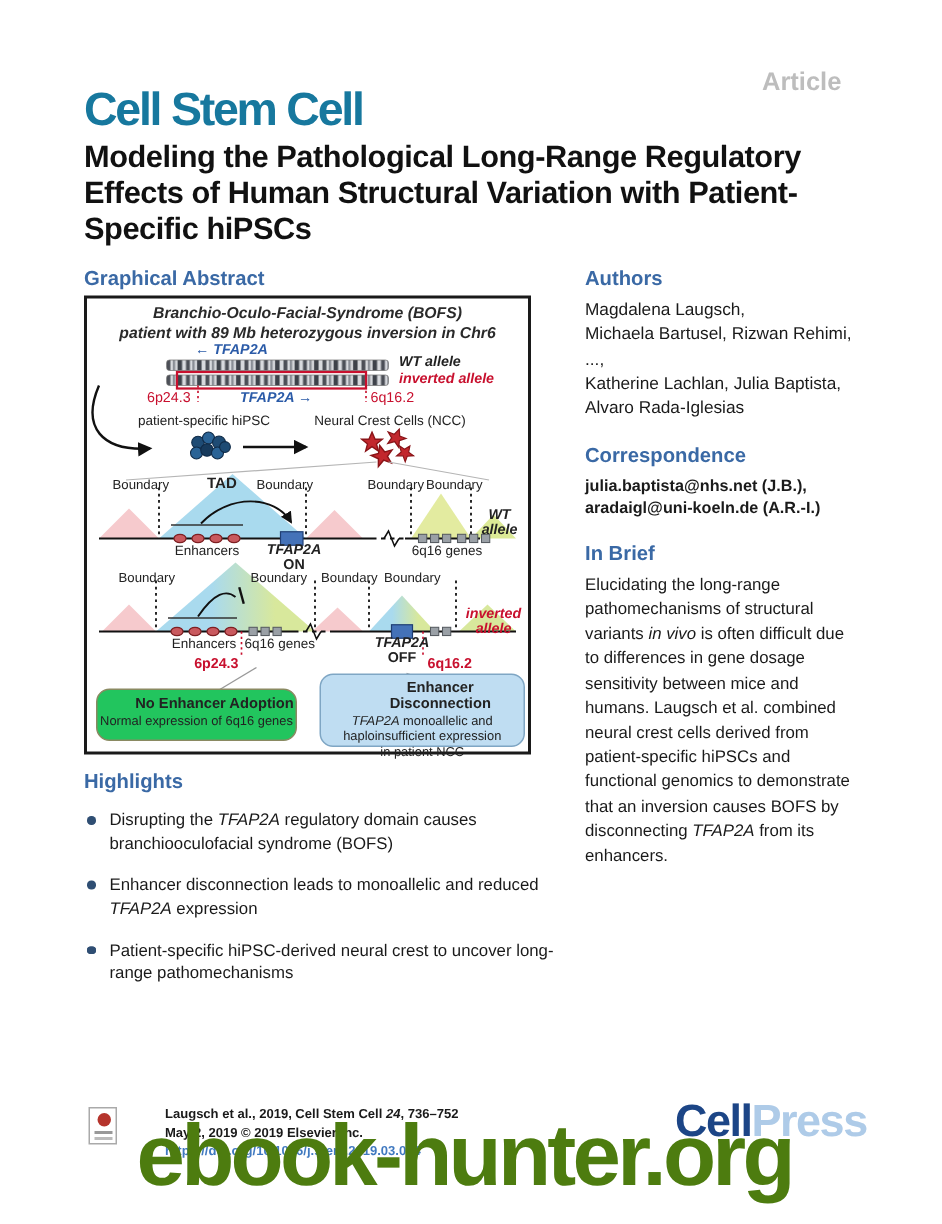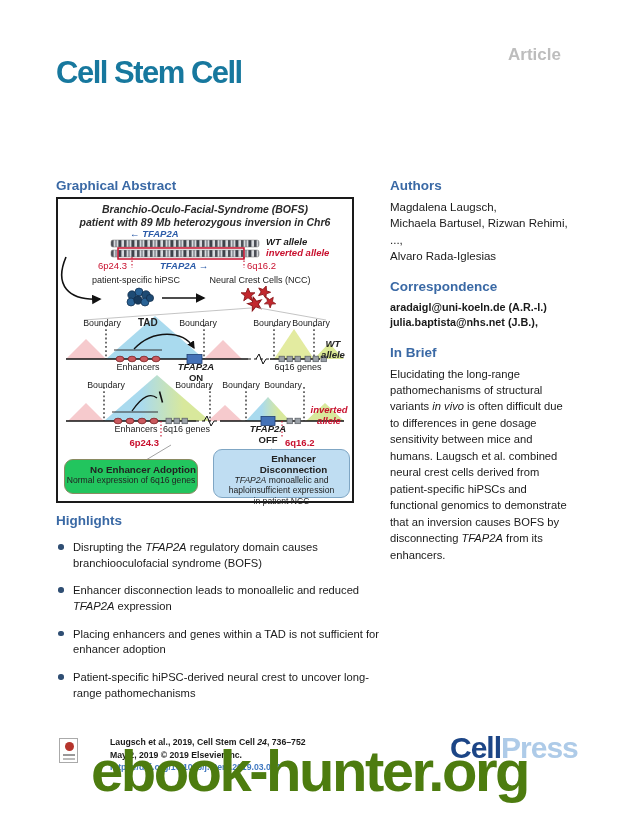--- a/index.html
+++ b/index.html
@@ -20,21 +20,21 @@
             border:2px solid #1a1a1a; background:#fff; }
   .ga-canvas { position:relative; width:100%; height:100%;border-radius:15px; }
   .ga-canvas svg { position:absolute; left:0; top:0; }
 
   .lbl { position:absolute; font-size:9px; color:#222; white-space:nowrap; }
   .ctr { text-align:center; }
   .ga-title { left:0; width:100%; text-align:center; font-size:10.5px; font-weight:bold; font-style:italic; color:#2a2a2a; }
   .blue-gene { color:#2b5ba8; font-weight:bold; font-style:italic; font-size:9.5px; }
   .red-t { color:#c8102e; }
   .allele { font-style:italic; font-weight:bold; font-size:9.5px; }
-  .bnd { font-size:8.8px; width:54px; text-align:center; }
+  .bnd { font-size:8.8px; width:54px; }
   .two-line { line-height:9.5px; text-align:center; }
   .callout { position:absolute; border-radius:9px; text-align:center; }
   .callout .t { font-weight:bold; font-size:9.8px; color:#222;padding-left:24px; }
   .callout .s { font-size:8.6px; color:#222; line-height:1.2; }
   .yellow-box { left:6px; top:260px; width:134px; height:35px; background:#22c55e; border:1.2px solid #8a8a62; padding-top:4px; }
   .blue-box  { left:155px; top:250px; width:137px; height:49px; background:#bfddf2; border:1.2px solid #7fa6c4; padding-top:3px; }
 
   .right-col { position:absolute; left:390px; top:178px; width:184px; }
   .right-col .sec-head { margin-bottom:6px; }
   .authors-line { font-size:11.5px; line-height:1.42; color:#1a1a1a; }
@@ -61,20 +61,21 @@
   .watermark { position:absolute; left:91px; top:737px; font-size:58px; font-weight:bold; color:#4d7c0f;
                letter-spacing:-2.5px; white-space:nowrap; z-index:10; }
 </style>
 </head>
 <body>
 
 <div class="page">
 
   <div class="article-label">Article</div>
   <div class="journal-logo">Cell Stem Cell</div>
+  <h1 class="paper-title">Modeling the Pathological Long-Range Regulatory Effects of Human Structural Variation with Patient-Specific hiPSCs</h1>
 
   <div class="sec-head ga-head">Graphical Abstract</div>
 
   <div class="ga-box">
     <div class="ga-canvas">
       <svg width="294" height="302" viewBox="0 0 294 302">
         <defs>
           <pattern id="bands" width="13" height="8" patternUnits="userSpaceOnUse">
             <rect width="13" height="8" fill="#d8dade"></rect>
             <rect x="1" width="2.6" height="8" fill="#4c4f57"></rect>
@@ -250,35 +251,36 @@
         <div class="s">haploinsufficient expression</div>
         <div class="s">in patient NCC</div>
       </div>
     </div>
   </div>
 
   <div class="right-col">
     <div class="sec-head">Authors</div>
     <div class="authors-line">Magdalena Laugsch,</div>
     <div class="authors-line">Michaela Bartusel, Rizwan Rehimi, ...,</div>
+    <div class="authors-line">Katherine Lachlan, Julia Baptista,</div>
     <div class="authors-line">Alvaro Rada-Iglesias</div>
 
     <div class="sec-head corr-head">Correspondence</div>
+    <div class="corr-line">julia.baptista@nhs.net (J.B.),</div>
     <div class="corr-line">aradaigl@uni-koeln.de (A.R.-I.)</div>
-    <div class="corr-line">julia.baptista@nhs.net (J.B.),</div>
 
     <div class="sec-head brief-head">In Brief</div>
     <p class="brief-text"><span>Elucidating the long-range pathomechanisms of structural variants </span><span class="em">in vivo</span><span> is often difficult due to differences in gene dosage sensitivity between mice and humans. Laugsch et al. combined neural crest cells derived from patient-specific hiPSCs and functional genomics to demonstrate that an inversion causes BOFS by disconnecting </span><span class="em">TFAP2A</span><span> from its enhancers.</span></p>
   </div>
 
   <div class="highlights">
     <div class="sec-head">Highlights</div>
     <div class="hl-item"><span class="dot"></span><span>Disrupting the </span><span class="em">TFAP2A</span><span> regulatory domain causes branchiooculofacial syndrome (BOFS)</span></div>
     <div class="hl-item"><span class="dot"></span><span>Enhancer disconnection leads to monoallelic and reduced </span><span class="em">TFAP2A</span><span> expression</span></div>
-    <div class="hl-item"><span class="dot"></span><span>Placing enhancers and genes within a TAD is not sufficient for enhancer adoption</span><span class="em"></span><span></span></div>
+    <div class="hl-item"><span class="dot"></span><span class="em"></span><span></span></div>
     <div class="hl-item"><span class="dot"></span><span>Patient-specific hiPSC-derived neural crest to uncover long-range pathomechanisms</span><span class="em"></span><span></span></div>
   </div>
 
   <div class="footer-icon">
     <span class="c"></span>
     <span class="b"></span>
     <span class="b2"></span>
   </div>
   <div class="footer-text">
     <div><span>Laugsch et al., 2019, Cell Stem Cell </span><span class="em">24</span><span>, 736–752</span></div>

